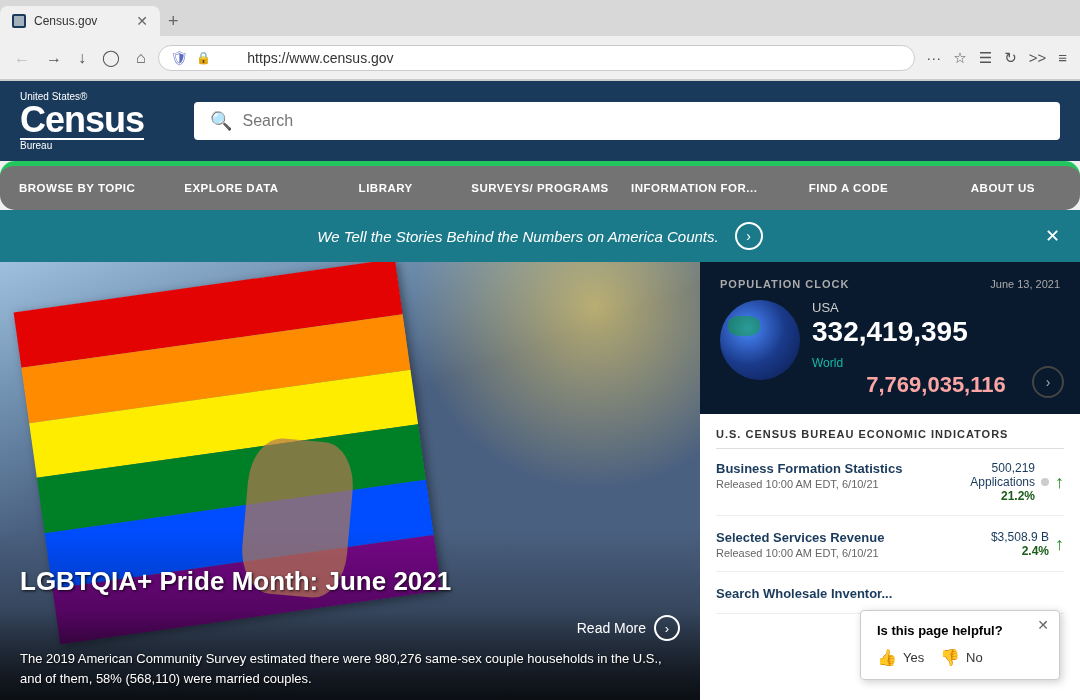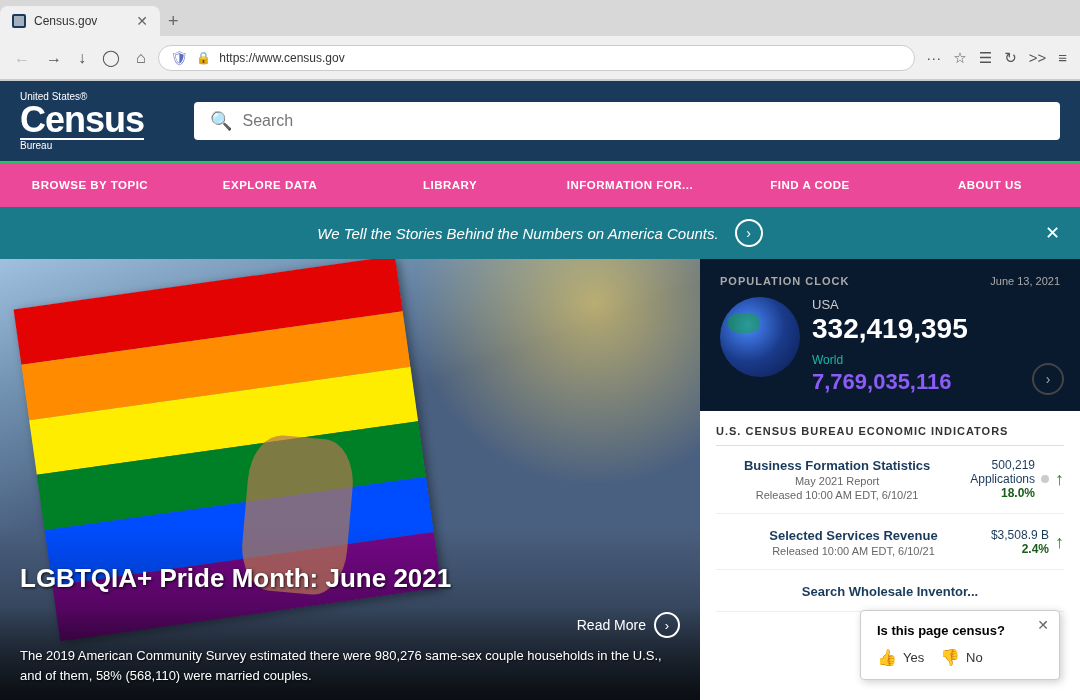--- a/index.html
+++ b/index.html
@@ -10,39 +10,39 @@
     .tab-bar { display: flex; align-items: center; padding: 6px 0 0 0; background: #d8d8d8; height: 36px; }
     .tab { display: flex; align-items: center; background: #f0f0f0; border-radius: 8px 8px 0 0; padding: 4px 12px; font-size: 12px; color: #333; height: 30px; gap: 8px; min-width: 160px; }
     .tab-favicon { width: 14px; height: 14px; background: #1a3a5c; border-radius: 2px; display: flex; align-items: center; justify-content: center; }
     .tab-title { font-size: 12px; }
     .tab-close { cursor: pointer; color: #666; font-size: 14px; margin-left: auto; }
     .new-tab-btn { background: none; border: none; font-size: 18px; color: #666; cursor: pointer; padding: 0 8px; }
     .browser-bar { background: #f0f0f0; padding: 6px 10px; display: flex; align-items: center; gap: 8px; height: 44px; border-bottom: 1px solid #ccc; }
     .nav-btn { background: none; border: none; color: #555; cursor: pointer; font-size: 16px; padding: 4px; }
     .nav-btn.disabled { color: #bbb; cursor: default; }
     .address-bar { flex: 1; display: flex; align-items: center; background: white; border: 1px solid #ccc; border-radius: 20px; padding: 4px 12px; gap: 8px; }
-    .address-url { font-size: 12px; color: #333; flex: 1; }
+    .address-url { font-size: 14px; color: #333; flex: 1; margin-left: 28px; }
     .shield-icon-sm { color: #5c6bc0; font-size: 14px; }
     .lock-icon { color: #333; font-size: 12px; }
     .browser-actions { display: flex; gap: 6px; align-items: center; color: #555; }
     .browser-action-btn { background: none; border: none; cursor: pointer; color: #555; font-size: 15px; padding: 3px; }
 
     
     .site-header { background: #1a3a5c; display: flex; align-items: center; padding: 10px 20px; height: 80px; gap: 20px; }
     .logo-area { display: flex; align-items: center; }
     .logo-text { color: white; }
     .logo-text .united-states { font-size: 10px; font-weight: normal; }
     .logo-text .census { font-size: 36px; font-weight: 900; letter-spacing: -1px; line-height: 1; border-bottom: 2px solid white; }
     .logo-text .bureau { font-size: 10px; font-weight: normal; }
     .search-bar { flex: 1; display: flex; align-items: center; background: white; border-radius: 4px; padding: 8px 16px; gap: 10px; margin-left: 30px; }
     .search-input { border: none; outline: none; font-size: 16px; color: #999; flex: 1; }
     .search-icon-lrg { color: #555; font-size: 18px; }
 
     
-    .site-nav { background: #ec4899; border-top: 2px solid #22c55e; }
+    .site-nav { background: #737373; border-top: 5px solid #22c55e; border-radius: 15px; }
     .nav-list { display: flex; list-style: none; }
     .nav-item { flex: 1; }
     .nav-item a { display: block; color: white; text-decoration: none; font-size: 11.5px; font-weight: bold; text-align: center; padding: 16px 8px; letter-spacing: 0.5px; text-transform: uppercase; cursor: pointer; }
 
     
     .banner { background: #1a7a8a; display: flex; align-items: center; justify-content: center; padding: 12px 20px; gap: 16px; position: relative; }
     .banner-text { color: white; font-size: 15px; text-align: center; font-style: italic; }
     .banner-circle-btn { width: 28px; height: 28px; border-radius: 50%; border: 2px solid white; background: none; color: white; cursor: pointer; display: flex; align-items: center; justify-content: center; font-size: 14px; }
     .banner-close { position: absolute; right: 20px; color: white; cursor: pointer; font-size: 18px; background: none; border: none; }
 
@@ -65,28 +65,28 @@
     .pop-clock-header { display: flex; justify-content: space-between; align-items: center; margin-bottom: 10px; }
     .pop-clock-title { font-size: 11px; font-weight: bold; letter-spacing: 1px; color: #aaa; text-transform: uppercase; }
     .pop-clock-date { font-size: 11px; color: #aaa; }
     .pop-clock-body { display: flex; align-items: flex-start; gap: 12px; }
     .earth-globe { width: 80px; height: 80px; border-radius: 50%; background: radial-gradient(circle at 35% 35%, #4a8aff, #1a3a8a, #0a1a4a); flex-shrink: 0; position: relative; overflow: hidden; }
     .earth-globe::after { content: ''; position: absolute; top: 20%; left: 10%; width: 40%; height: 25%; background: rgba(0,180,0,0.4); border-radius: 40%; }
     .pop-numbers { flex: 1; }
     .pop-usa-label { font-size: 13px; color: #ccc; margin-bottom: 2px; }
     .pop-usa-number { font-size: 28px; font-weight: bold; color: white; line-height: 1.1; }
     .pop-world-label { font-size: 12px; color: #14b8a6; margin-top: 8px; margin-bottom: 2px; }
-    .pop-world-number { font-size: 22px; font-weight: bold; color: #8b5cf6; }
+    .pop-world-number { font-size: 22px; font-weight: bold; color: #fca5a5; text-align: center; }
     .pop-next-btn { position: absolute; right: 16px; bottom: 16px; width: 32px; height: 32px; border-radius: 50%; border: 2px solid #444; color: #aaa; background: none; cursor: pointer; display: flex; align-items: center; justify-content: center; font-size: 14px; }
 
     
     .econ-section { padding: 14px 16px; flex: 1; overflow-y: auto; }
     .econ-title { font-size: 11px; font-weight: bold; letter-spacing: 1px; color: #333; text-transform: uppercase; margin-bottom: 12px; border-bottom: 1px solid #ddd; padding-bottom: 8px; }
     .indicator-item { margin-bottom: 14px; border-bottom: 1px solid #eee; padding-bottom: 12px; display: flex; justify-content: space-between; align-items: flex-start; }
-    .indicator-left { flex: 1; text-align: center; }
+    .indicator-left { flex: 1; }
     .indicator-name { font-size: 13px; font-weight: bold; color: #1a3a5c; cursor: pointer; }
     .indicator-sub { font-size: 11px; color: #666; margin-top: 2px; }
     .indicator-right { display: flex; align-items: center; gap: 6px; }
     .indicator-value { font-size: 12px; color: #1a3a5c; text-align: right; }
     .indicator-pct { font-size: 12px; color: #1a5c1a; font-weight: bold; }
     .indicator-arrow-up { color: #1a8a1a; font-size: 18px; line-height: 1; }
     .indicator-circle { width: 8px; height: 8px; border-radius: 50%; background: #ccc; }
 
     
     .helpful-popup { position: fixed; bottom: 20px; right: 20px; background: white; border: 1px solid #ccc; border-radius: 4px; padding: 12px 16px; box-shadow: 2px 2px 8px rgba(0,0,0,0.2); z-index: 100; width: 200px; }
@@ -153,20 +153,23 @@
     <li class="nav-item">
         <a>BROWSE BY TOPIC</a>
       </li>
     <li class="nav-item">
         <a>EXPLORE DATA</a>
       </li>
     <li class="nav-item">
         <a>LIBRARY</a>
       </li>
     <li class="nav-item">
+        <a>SURVEYS/ PROGRAMS</a>
+      </li>
+    <li class="nav-item">
         <a>INFORMATION FOR...</a>
       </li>
     <li class="nav-item">
         <a>FIND A CODE</a>
       </li>
     <li class="nav-item">
         <a>ABOUT US</a>
       </li>
   </ul>
 </nav>
@@ -229,28 +232,27 @@
       </div>
       <button class="pop-next-btn">›</button>
     </div>
 
     <div class="econ-section">
       <div class="econ-title">U.S. CENSUS BUREAU ECONOMIC INDICATORS</div>
 
       <div class="indicator-item">
         <div class="indicator-left">
           <div class="indicator-name">Business Formation Statistics</div>
-          <div class="indicator-sub">May 2021 Report</div>
           <div class="indicator-sub">Released 10:00 AM EDT, 6/10/21</div>
         </div>
         <div class="indicator-right">
           <div style="text-align:right;margin-left:12px;">
             <div class="indicator-value">500,219</div>
             <div class="indicator-value">Applications</div>
-            <div class="indicator-pct">18.0%</div>
+            <div class="indicator-pct">21.2%</div>
           </div>
           <div class="indicator-circle"></div>
           <div class="indicator-arrow-up">↑</div>
         </div>
       </div>
 
       <div class="indicator-item">
         <div class="indicator-left">
           <div class="indicator-name">Selected Services Revenue</div>
           <div class="indicator-sub">Released 10:00 AM EDT, 6/10/21</div>
@@ -269,21 +271,21 @@
           <div class="indicator-name">Search Wholesale Inventor...</div>
         </div>
       </div>
 
     </div>
   </div>
 </div>
 
 <div class="helpful-popup">
   <button class="helpful-close">✕</button>
-  <div class="helpful-question">Is this page census?</div>
+  <div class="helpful-question">Is this page helpful?</div>
   <div class="helpful-buttons">
     <button class="helpful-btn">
       <span class="thumb-icon">👍</span>
       <span>Yes</span>
     </button>
     <button class="helpful-btn">
       <span class="thumb-icon">👎</span>
       <span>No</span>
     </button>
   </div>

